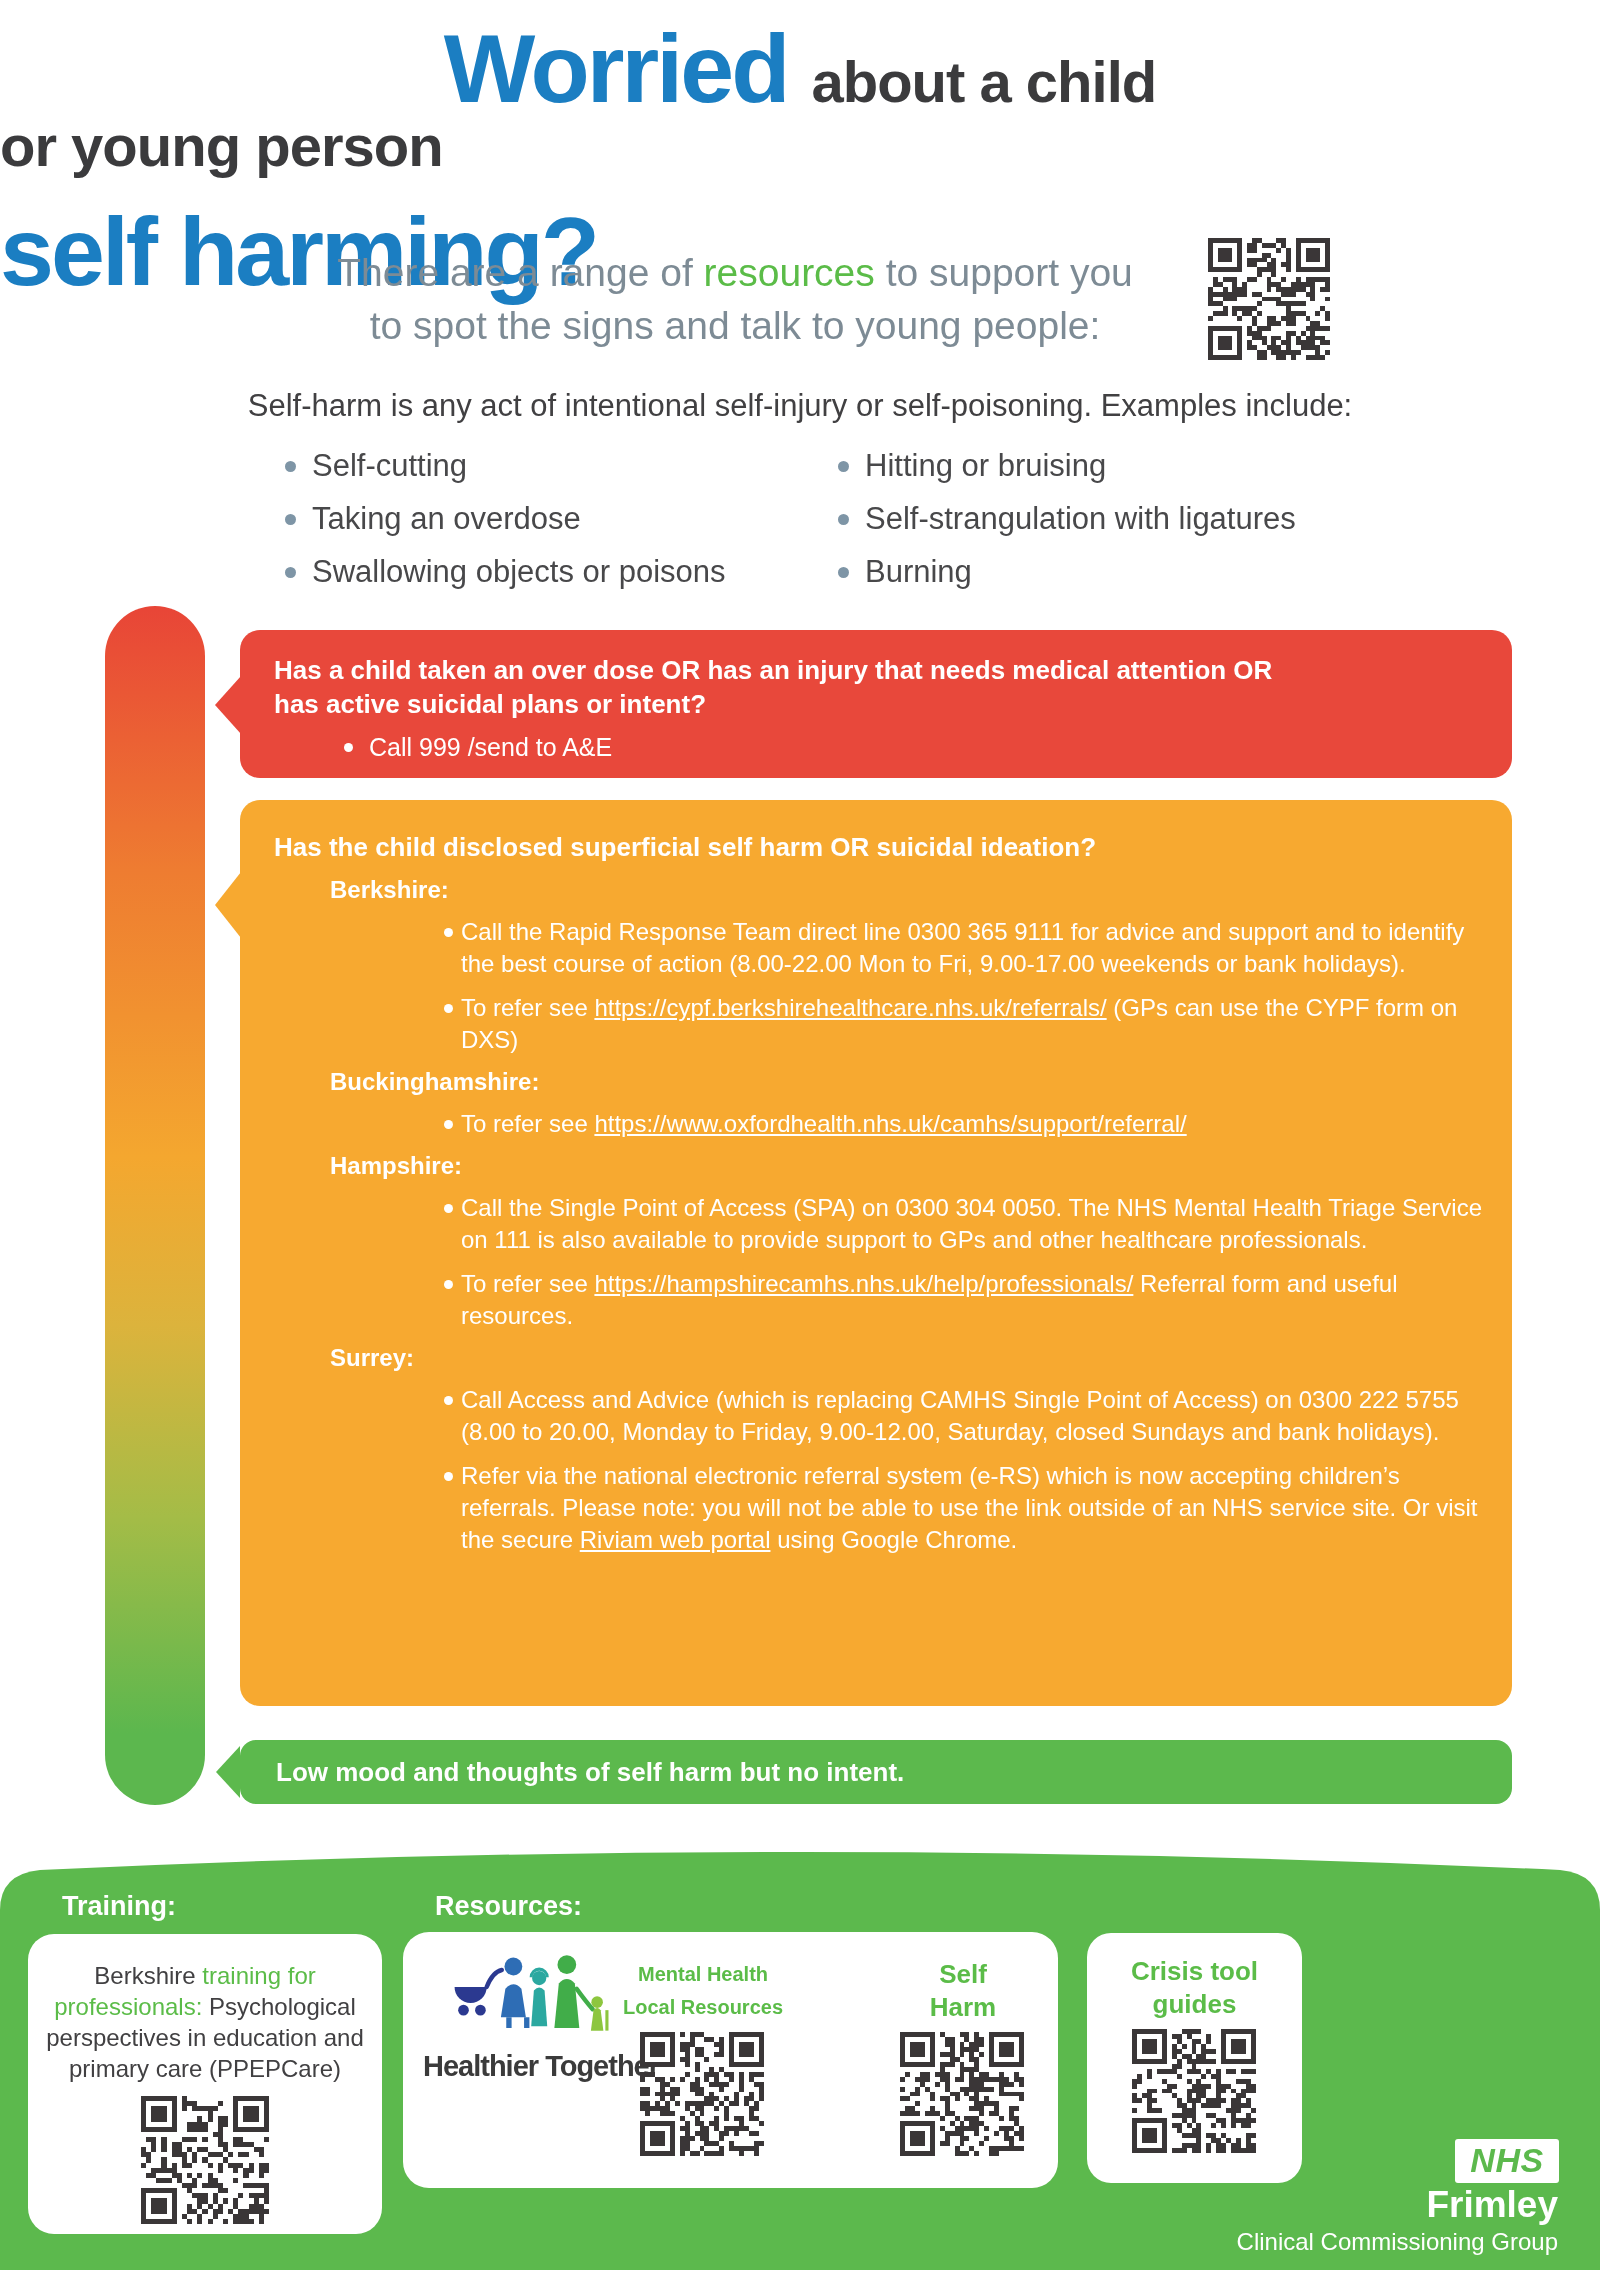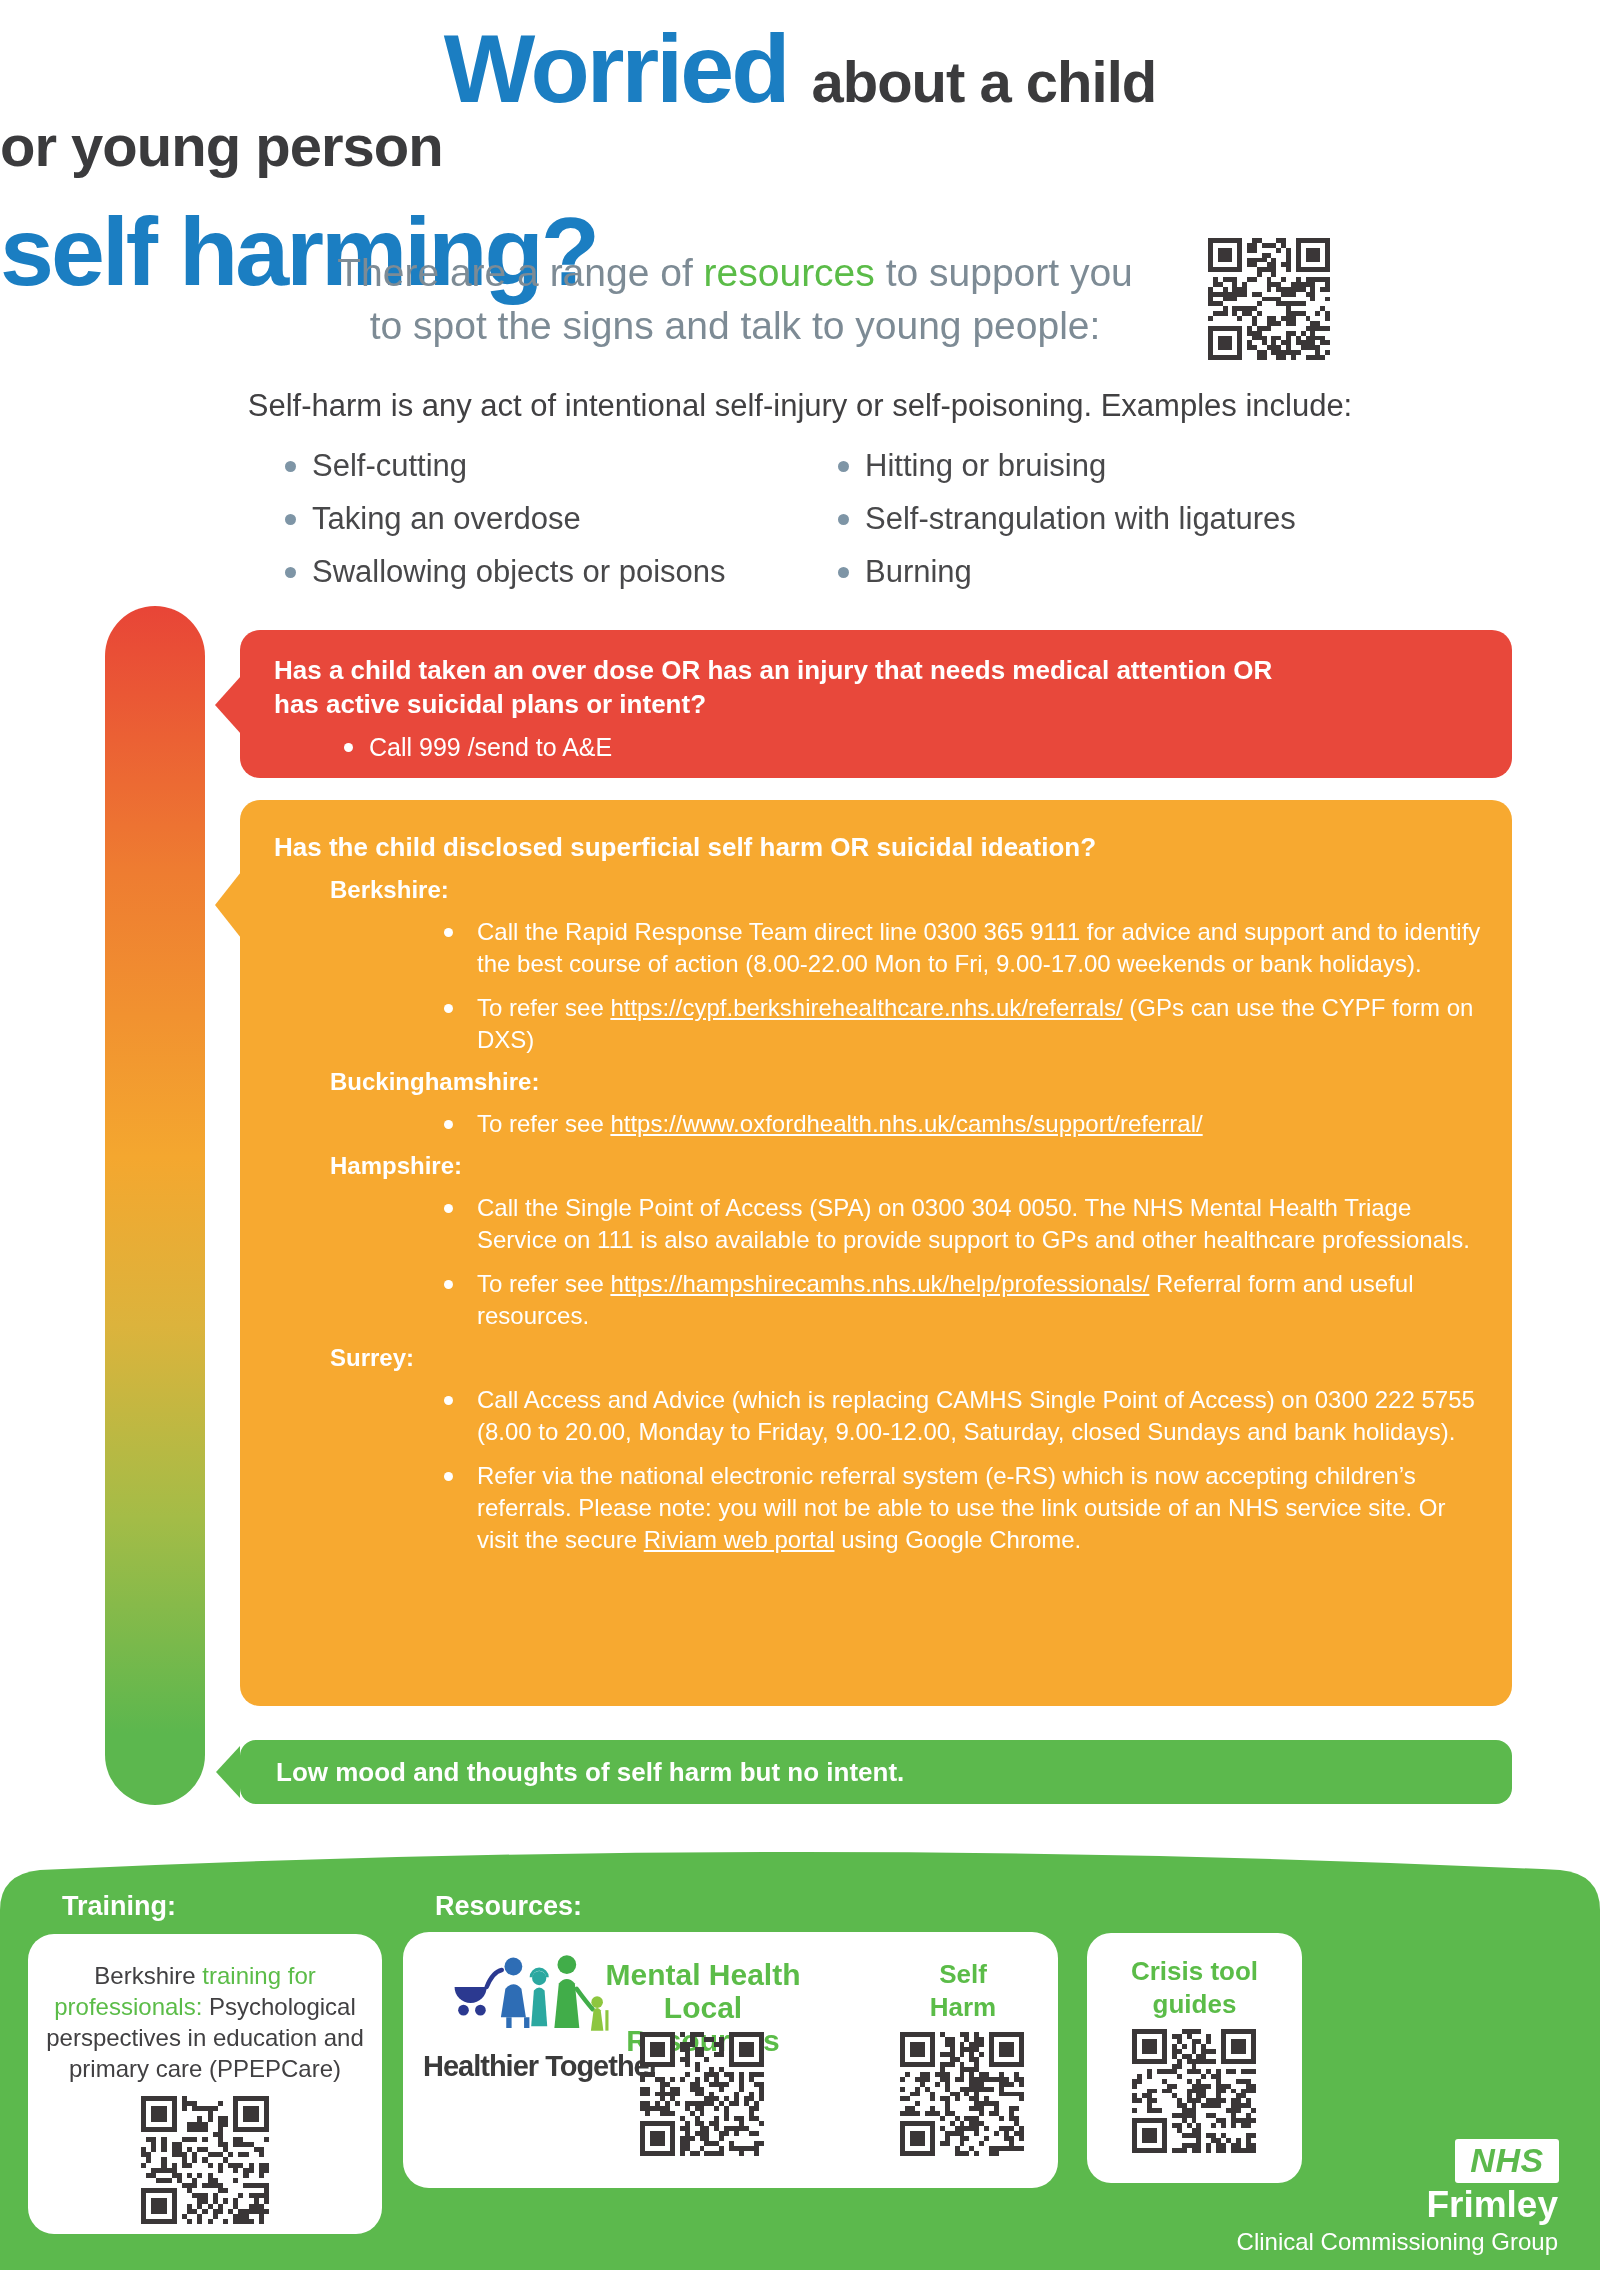--- a/index.html
+++ b/index.html
@@ -43,41 +43,41 @@
   .box-green{top:1740px;height:64px;background:#5cb94d;border-radius:16px;box-sizing:border-box;}
   .box-heading{font-size:26px;font-weight:700;line-height:34px;max-width:1010px;color:#fff;}
   .ptr{position:absolute;width:0;height:0;}
   .ptr-red{left:-25px;top:46px;border-top:29px solid transparent;border-bottom:29px solid transparent;border-right:26px solid #e8483b;}
   .ptr-orange{left:-25px;top:72px;border-top:33px solid transparent;border-bottom:33px solid transparent;border-right:26px solid #f7a930;}
   .ptr-green{left:-24px;top:6px;border-top:26px solid transparent;border-bottom:26px solid transparent;border-right:24px solid #5cb94d;}
   .wdot{width:9px;height:9px;border-radius:50%;background:#fff;flex:none;}
   .rbullet{display:flex;align-items:center;gap:16px;margin:12px 0 0 70px;font-size:25px;}
   .o-intro{margin:16px 0 0 56px;font-size:24px;}
   .region-label{margin:12px 0 6px 56px;font-size:24px;font-weight:700;}
-  .obullet{display:flex;align-items:flex-start;gap:24px;margin:12px 0 0 170px;}
+  .obullet{display:flex;align-items:flex-start;gap:8px;margin:12px 0 0 170px;}
   .obullet .wdot{margin-top:12px;}
   .obody{font-size:24px;line-height:32px;max-width:1095px;margin:0;}
   .lnk{text-decoration:underline;cursor:pointer;}
   .gbox-text{font-size:26px;font-weight:700;line-height:64px;padding-left:36px;}
 
   
   .band-svg{position:absolute;left:0;top:0;width:1600px;height:2270px;z-index:1;}
   .band-label{position:absolute;z-index:2;font-size:27px;font-weight:700;color:#fff;}
   .lbl-training{left:62px;top:1891px;}
   .lbl-resources{left:435px;top:1891px;}
   .card{position:absolute;background:#fff;z-index:2;box-sizing:border-box;}
   .card-training{left:28px;top:1934px;width:354px;height:300px;border-radius:26px;}
   .t-text{margin:26px 18px 0;font-size:24px;line-height:31px;color:#414042;text-align:center;}
   .grn2{color:#5bbc48;}
   .qr-tr{width:128px;height:128px;margin:12px auto 0;}
   .card-resources{left:403px;top:1932px;width:655px;height:256px;border-radius:26px;}
   .ht-logo{position:absolute;left:16px;top:14px;width:244px;text-align:center;}
   .ht-text{font-size:29px;font-weight:800;color:#3b3b3b;letter-spacing:-1px;margin-top:2px;}
   .mh-label{position:absolute;left:188px;top:26px;width:224px;text-align:center;color:#5bbc48;
-            font-size:30px;font-weight:600;line-height:33px;}
+            font-size:20px;font-weight:600;line-height:33px;}
   .sh-label{position:absolute;left:500px;top:26px;width:120px;text-align:center;color:#5bbc48;
             font-size:26px;font-weight:600;line-height:33px;}
   .mh-qr{position:absolute;left:237px;top:100px;width:124px;height:124px;}
   .sh-qr{position:absolute;left:497px;top:100px;width:124px;height:124px;}
   .card-crisis{left:1087px;top:1933px;width:215px;height:250px;border-radius:24px;}
   .cr-label{position:absolute;left:0;top:22px;width:215px;text-align:center;color:#5bbc48;
             font-size:26px;font-weight:600;line-height:33px;}
   .cr-qr{position:absolute;left:45px;top:96px;width:124px;height:124px;}
 
   

